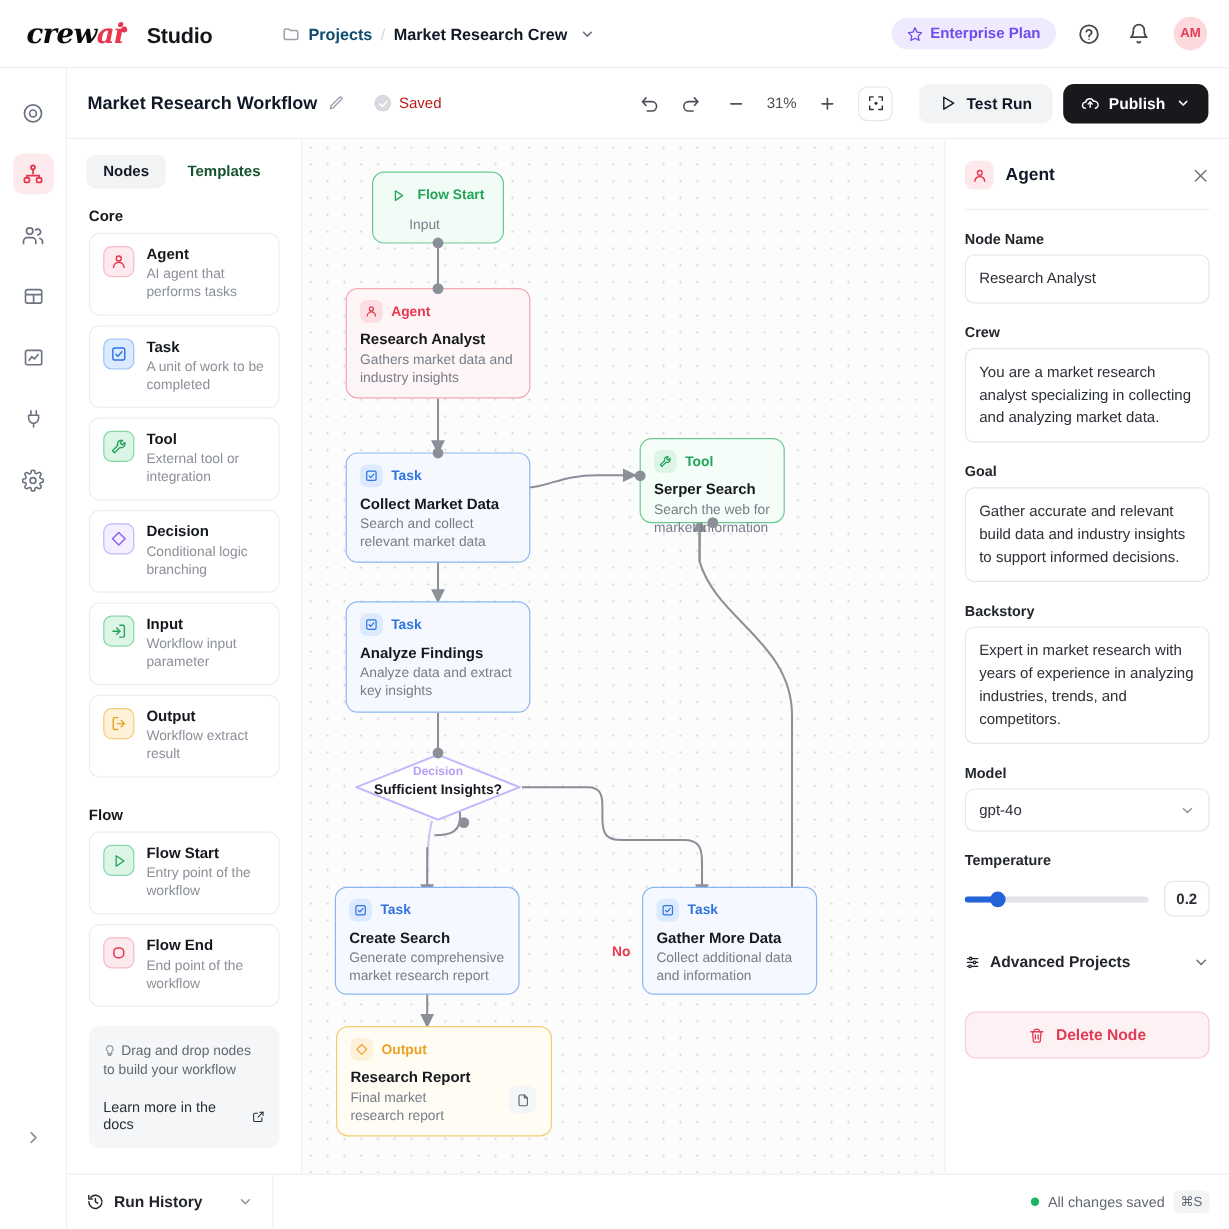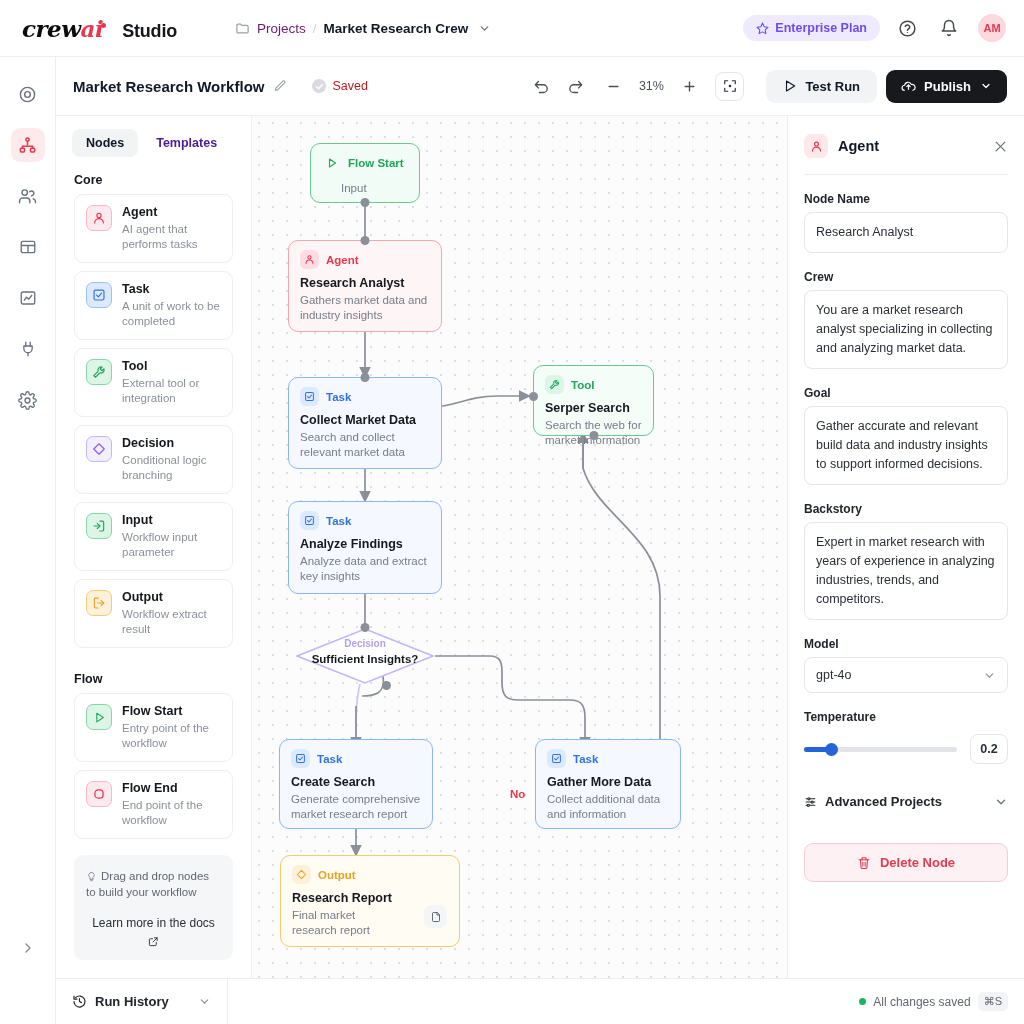--- a/index.html
+++ b/index.html
@@ -28,21 +28,21 @@
   .logo .ai { color: #e8384f; }
   .logo .dot {
     display:inline-block; width:5px; height:5px; border-radius:50%;
     background:#e8384f; vertical-align: super; margin-left:-2px;
   }
   .studio { font-size: 18px; font-weight: 600; color: #14161a; letter-spacing:-0.2px;}
   .breadcrumb {
     display: flex; align-items: center; gap: 7px; margin-left: 58px;
     font-size: 13.5px;
   }
-  .bc-proj { color:#701a75; font-weight:400; }
+  .bc-proj { color:#0c4a6e; font-weight:700; }
   .bc-sep { color:#d1d5db; }
   .bc-cur { color:#111827; font-weight:700; }
   .spacer { flex: 1; }
   .plan-pill {
     display:flex; align-items:center; gap:6px;
     background:#efeafd; color:#6d4df0; border-radius:999px;
     padding:6px 13px; font-size:12.5px; font-weight:600;
   }
   .hdr-icon { width:30px; height:30px; display:flex; align-items:center; justify-content:center; color:#44474d; margin-left:12px;}
   .avatar {
@@ -63,39 +63,39 @@
   }
   .rail-btn.active { background:#fdeaec; color:#e8384f; }
   .rail-bottom { position:absolute; bottom:68px; left:0; width:56px; display:flex; justify-content:center; color:#8b9099;}
 
   
   .palette {
     position:absolute; left:56px; top:116px; width:196px; height:862px;
     background:#fff; border-right:1px solid #eceef1; overflow:hidden;
   }
   .tabs { display:flex; gap:4px; padding:13px 16px 6px 16px; }
-  .tab { font-size:12.5px; font-weight:600; padding:7px 14px; border-radius:8px; color:#4c1d95; }
+  .tab { font-size:12.5px; font-weight:600; padding:7px 14px; border-radius:8px; color:#14532d; }
   .tab.active { background:#f2f3f5; color:#111827; }
   .sec-title { font-size:12.5px; font-weight:700; color:#15181d; padding:10px 18px 7px 18px; }
   .node-card {
     margin:0 18px 8px 18px; border:1px solid #eceef1; border-radius:9px;
     background:#fff; padding:10px 11px; display:flex; gap:10px; align-items:flex-start;
   }
   .nc-ico {
     width:26px; height:26px; border-radius:7px; flex:0 0 26px;
     display:flex; align-items:center; justify-content:center;
   }
   .nc-txt { padding-top:0px; }
   .nc-name { font-size:12.5px; font-weight:700; color:#15181d; line-height:15px; }
   .nc-desc { font-size:11.5px; color:#8b9099; line-height:15px; margin-top:2px; max-width:112px; }
   .hint-box {
     margin:16px 18px 0 18px; background:#f5f6f8; border-radius:9px; padding:13px 12px;
   }
   .hint-1 { font-size:11.5px; color:#626873; line-height:16px; }
-  .hint-2 { font-size:12px; color:#2b2f36; margin-top:16px; display:flex; align-items:center; gap:6px;flex-direction:column; }
+  .hint-2 { font-size:12px; color:#2b2f36; margin-top:16px; display:flex; align-items:center; gap:6px; }
 
   
   .wf-header {
     position:absolute; left:56px; top:57px; width:968px; height:59px;
     background:#fff; border-bottom:1px solid #eceef1;
     display:flex; align-items:center; padding:0 17px;
   }
   .wf-title { font-size:15px; font-weight:700; color:#111827; }
   .wf-pencil { margin-left:9px; color:#98a0ab; display:flex; }
   .saved {

